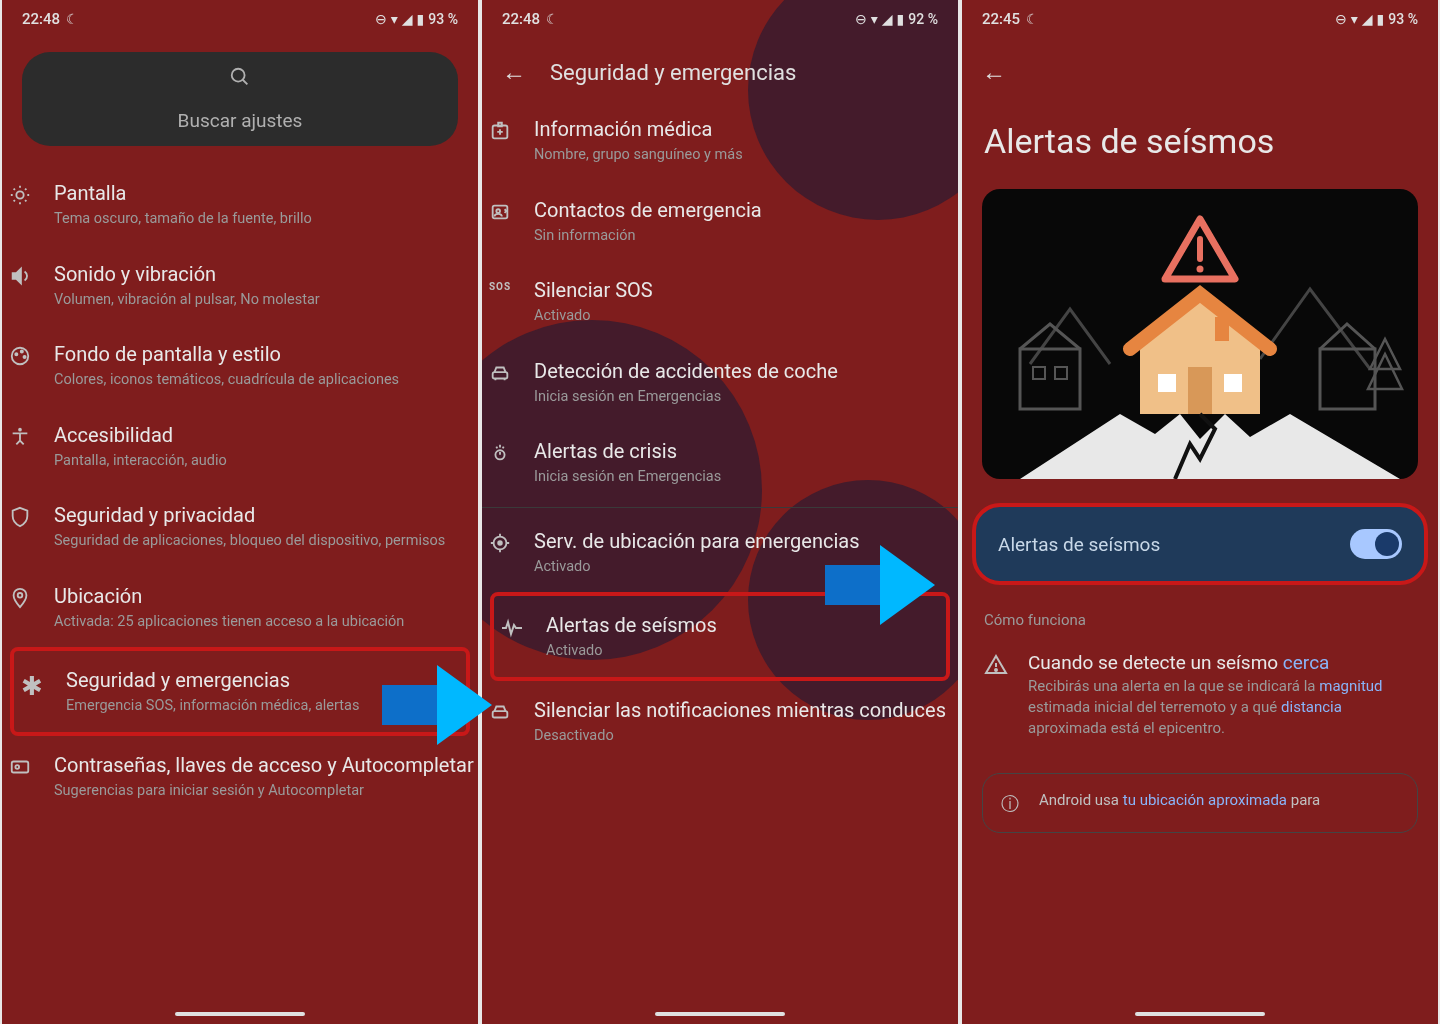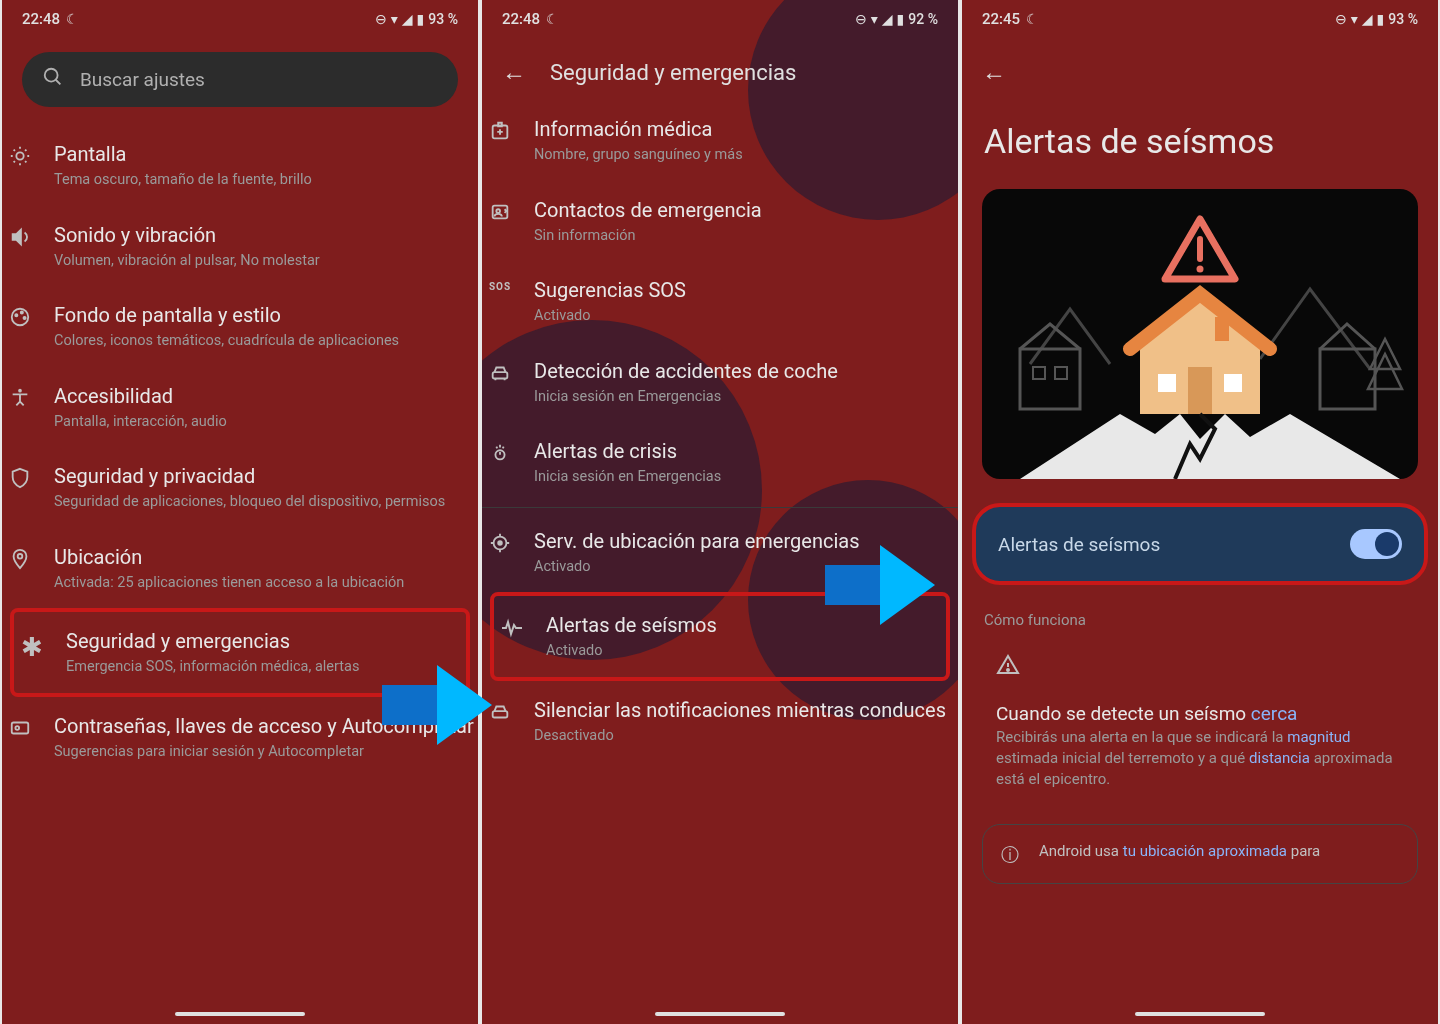--- a/index.html
+++ b/index.html
@@ -36,20 +36,21 @@
   .search-box {
     margin: 18px 20px;
     background: #2c2c2c;
     border-radius: 28px;
     padding: 14px 20px;
     display: flex;
     align-items: center;
     gap: 16px;
     color: #b0b0b0;
     font-size: 19px;
+    flex-direction: column;
   }
   .header-row {
     display: flex;
     align-items: center;
     gap: 24px;
     padding: 24px 20px 14px;
   }
   .back-arrow { font-size: 24px; color: #e0e0e0; cursor: pointer; }
   .header-title { font-size: 22px; color: #e0e0e0; }
   .content { flex: 1; overflow-y: hidden; padding: 0 0 10px; }
@@ -129,22 +130,21 @@
     top: 3px;
     width: 24px;
     height: 24px;
     background: #1a3a6a;
     border-radius: 50%;
   }
   .section-label { padding: 18px 22px 8px; font-size: 15px; color: #9a9a9a; }
   .info-row {
     display: flex;
     gap: 20px;
-    padding: 14px 34px;
-    flex-direction: column;
+    padding: 14px 22px;
   }
   .info-icon { width: 24px; color: #c0c0c0; font-size: 20px; flex-shrink: 0; margin-top: 2px; }
   .info-text { flex: 1; }
   .info-title { font-size: 19px; color: #e8e8e8; margin-bottom: 2px; }
   .info-body { font-size: 15px; color: #9a9a9a; line-height: 1.4; }
   .link { color: #8ab4f8; }
   .footer-box {
     margin: 20px 20px 0;
     border: 1px solid #444;
     border-radius: 18px;
@@ -354,21 +354,21 @@
         <div class="setting-text">
           <div class="setting-title">Contactos de emergencia</div>
           <div class="setting-sub">Sin información</div>
         </div>
       </div>
       <div class="setting-item">
         <div class="setting-icon">
             <span class="sos-badge">SOS</span>
           </div>
         <div class="setting-text">
-          <div class="setting-title">Sugerencias SOS</div>
+          <div class="setting-title">Silenciar SOS</div>
           <div class="setting-sub">Activado</div>
         </div>
       </div>
       <div class="setting-item">
         <div class="setting-icon">
             <svg width="22" height="22" viewBox="0 0 24 24" fill="none" stroke="currentColor" stroke-width="2">
               <rect x="4" y="11" width="16" height="7" rx="2"></rect>
               <path d="M6 11l2-5h8l2 5M7 18v2M17 18v2"></path>
             </svg>
           </div>

